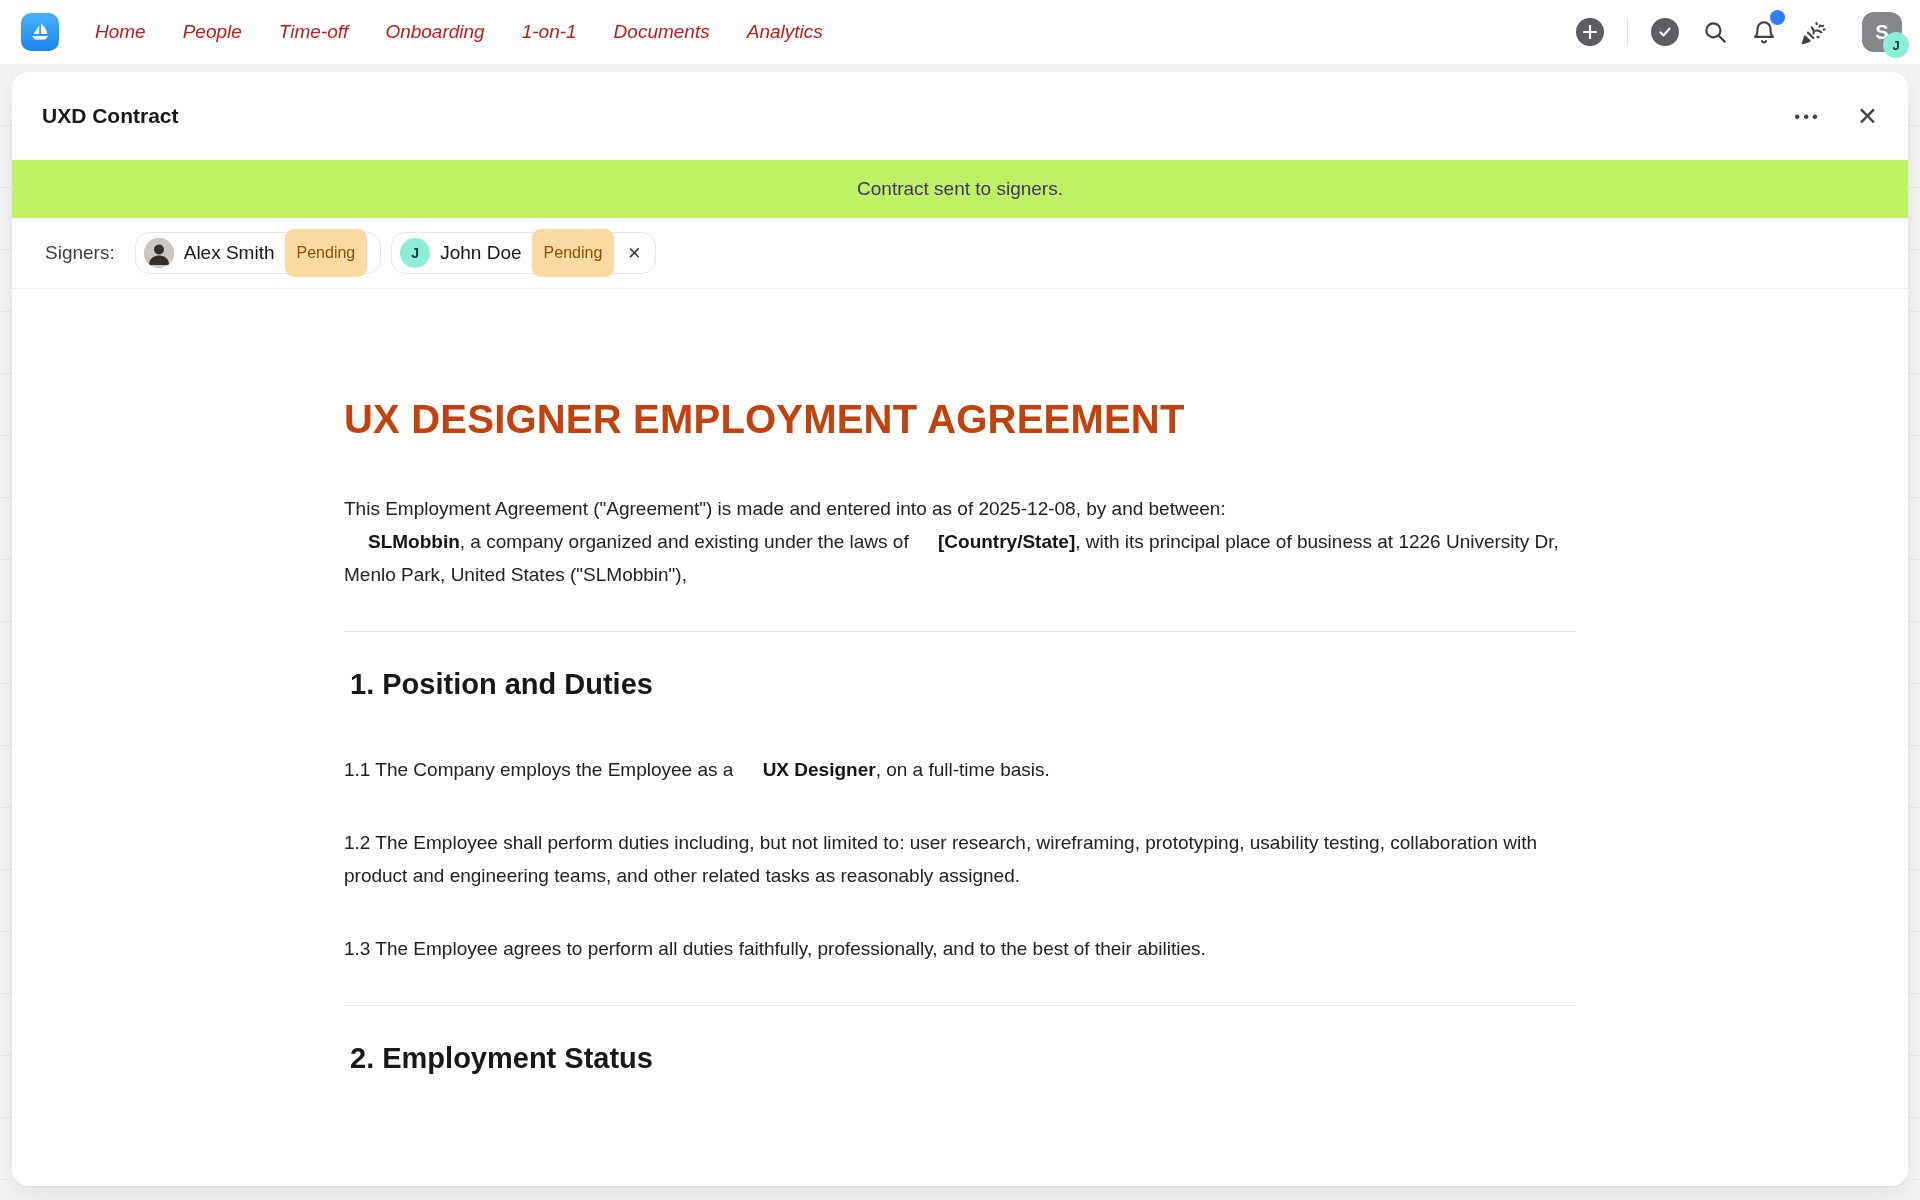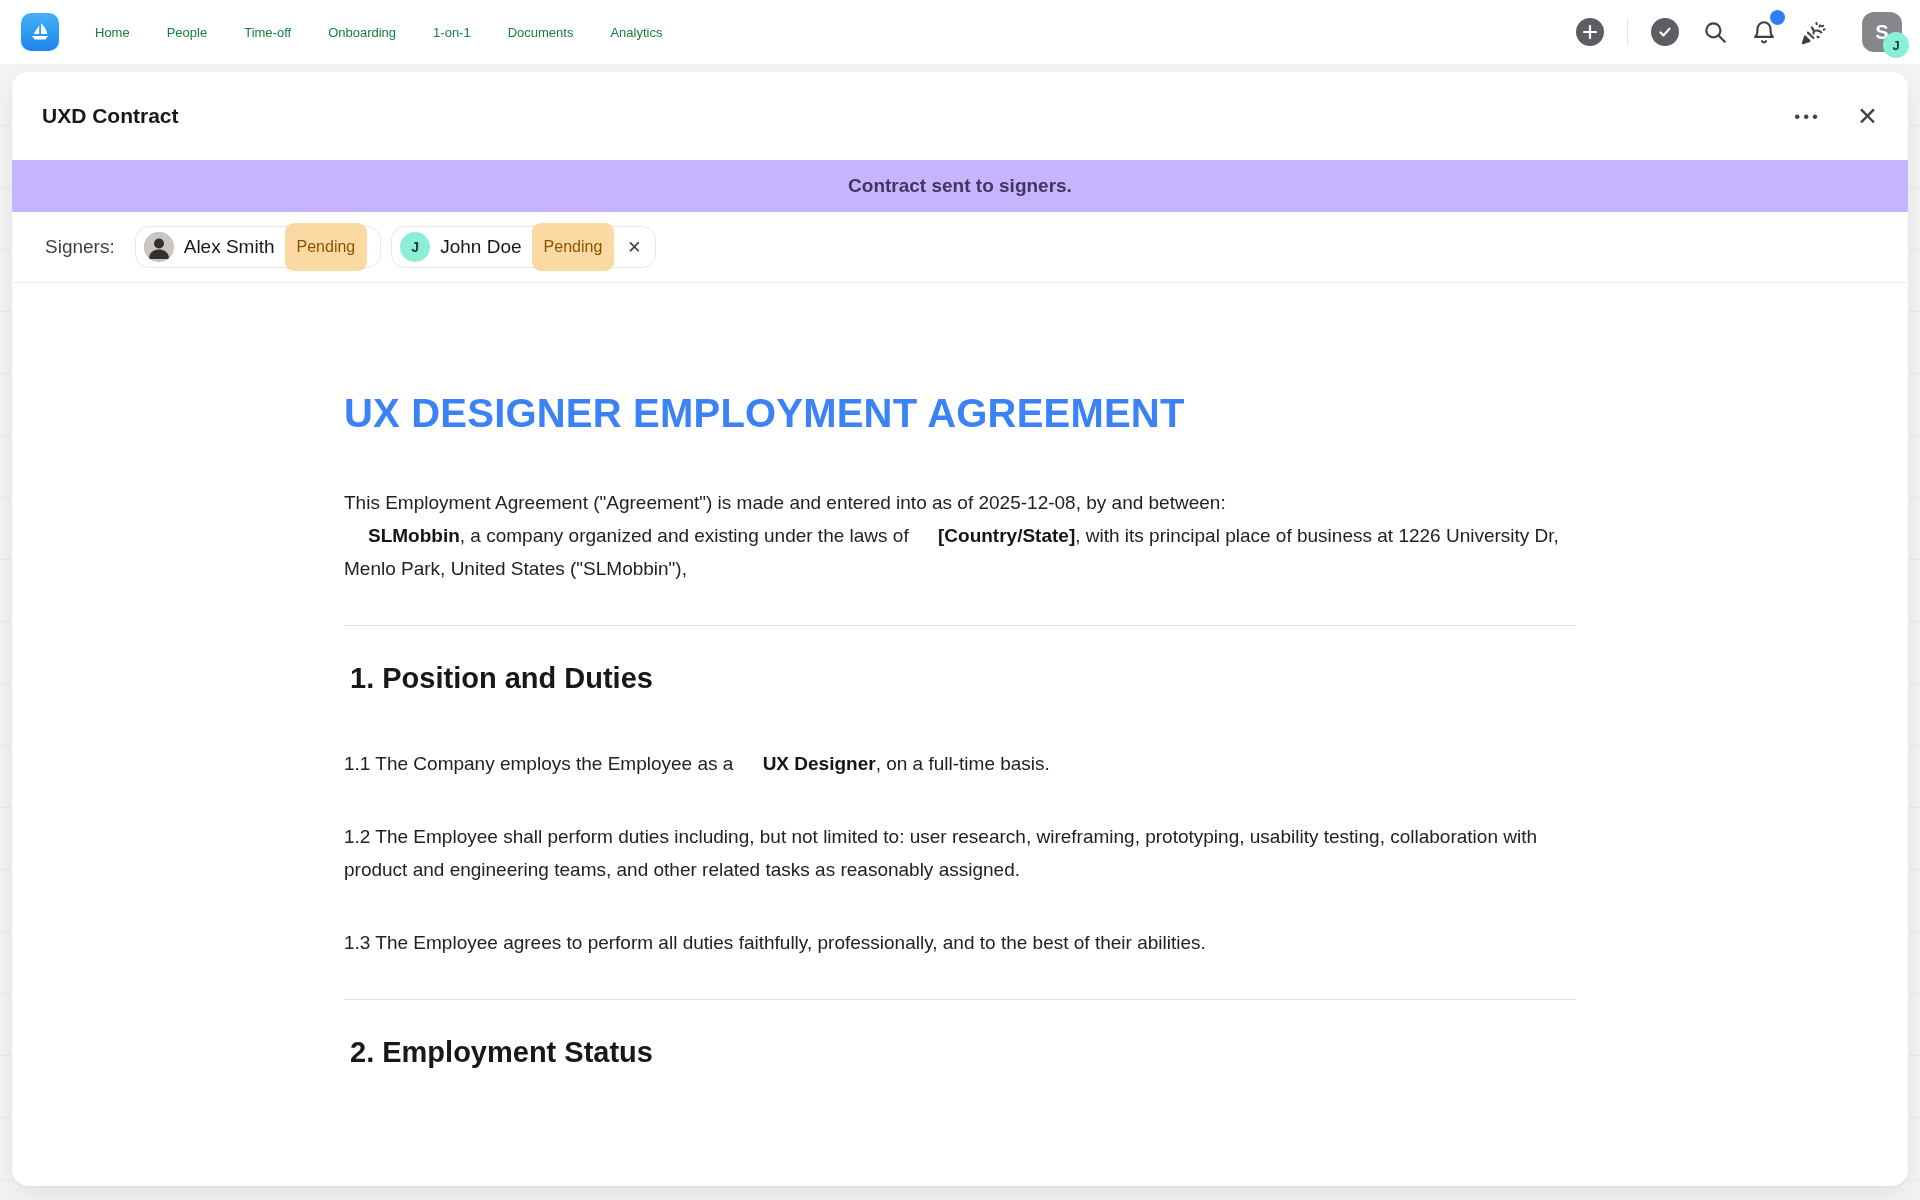--- a/index.html
+++ b/index.html
@@ -13,21 +13,21 @@
   .topbar{
     position:absolute;top:0;left:0;right:0;height:64px;background:#ffffff;
     display:flex;align-items:center;padding:0 18px 0 21px;box-sizing:border-box;z-index:3;
   }
   .logo{
     width:38px;height:38px;border-radius:10px;flex:0 0 auto;
     background:linear-gradient(180deg,#45b2f8 0%,#1c84ef 100%);
     display:flex;align-items:center;justify-content:center;
   }
   .nav{display:flex;align-items:center;gap:37px;margin-left:36px;}
-  .nav-item{font-size:13px;color:#15803d;cursor:pointer;white-space:nowrap;}
+  .nav-item{font-size:19px;color:#b91c1c;cursor:pointer;white-space:nowrap;font-style:italic;}
   .hamburger{margin-left:29px;width:22px;display:flex;flex-direction:column;gap:5px;cursor:pointer;}
   .hamburger span{display:block;height:2.4px;background:#5a5a60;border-radius:2px;}
   .topbar-right{margin-left:auto;display:flex;align-items:center;gap:23px;}
   .icon-btn{display:flex;align-items:center;justify-content:center;cursor:pointer;}
   .circle-btn{width:28px;height:28px;border-radius:50%;background:#5d5d63;color:#fff;}
   .tb-divider{width:1px;height:28px;background:#e4e4e7;}
   .bell-wrap{position:relative;}
   .notif-dot{position:absolute;top:-9px;right:-8px;width:15px;height:15px;border-radius:50%;}
   .avatar{
     position:relative;width:40px;height:40px;border-radius:12px;background:#85878b;
@@ -48,21 +48,21 @@
   .modal{
     position:absolute;left:12px;right:12px;top:72px;bottom:14px;z-index:2;
     background:#fff;border-radius:16px;overflow:hidden;display:flex;flex-direction:column;
     box-shadow:0 1px 2px rgba(0,0,0,.05),0 10px 30px rgba(0,0,0,.08);
   }
   .modal-header{flex:0 0 auto;height:88px;display:flex;align-items:center;padding:0 30px;box-sizing:border-box;}
   .modal-title{font-size:21px;font-weight:bold;color:#18181b;}
   .header-actions{margin-left:auto;display:flex;align-items:center;gap:36px;}
   .ellipsis-icon{font-size:17px;letter-spacing:3px;color:#3f3f46;line-height:1;}
   .close-icon{font-size:25px;color:#3f3f46;line-height:1;font-weight:300;}
-  .banner{flex:0 0 auto;height:52px;background:#c4b5fd;display:flex;align-items:center;justify-content:center;font-weight:bold;}
+  .banner{flex:0 0 auto;height:58px;background:#bef264;display:flex;align-items:center;justify-content:center;}
   .banner-text{font-size:19px;color:#443463;}
   .signers-row{
     flex:0 0 auto;height:71px;display:flex;align-items:center;gap:10px;
     padding:0 33px;border-bottom:1px solid #ededf0;box-sizing:border-box;text-align:right;
   }
   .signers-label{font-size:19px;color:#3f3f46;margin-right:10px;}
   .chip{
     display:flex;align-items:center;gap:10px;height:42px;padding:0 13px 0 8px;
     border:1px solid #e7e7ea;border-radius:14px;background:#fff;box-sizing:border-box;cursor:pointer;
   }
@@ -71,21 +71,21 @@
   .chip-avatar.initial{background:#8beed6;color:#14403c;font-size:14px;font-weight:bold;}
   .chip-name{font-size:19px;color:#18181b;}
   .status-badge{
     font-size:16px;color:#8a5300;background:#fbd9a3;border-radius:9px;
     padding:16px 12px;line-height:1;white-space:nowrap;
   }
   .chip-remove{font-size:17px;color:#3f3f46;margin-left:3px;}
   
   .doc-scroll{flex:1 1 auto;overflow:hidden;}
   .doc{width:1232px;margin:0 auto;padding-top:108px;color:#202226;font-size:19px;}
-  .doc h1{font-size:40px;font-weight:bold;color:#3b82f6;margin:0 0 50px;letter-spacing:.2px;}
+  .doc h1{font-size:40px;font-weight:bold;color:#c2410c;margin:0 0 50px;letter-spacing:.2px;}
   .doc h2{font-size:29px;font-weight:bold;color:#17181a;margin:36px 6px 52px;}
   .doc p{margin:0 0 40px;line-height:33px;}
   .doc strong{color:#141518;margin-left:24px;}
   .doc hr{border:none;border-top:1px solid #dfe0e3;margin:30px 0 0;}
   svg{display:block;}
 </style>
 </head>
 <body>
 
 <div class="page-bg"></div>

